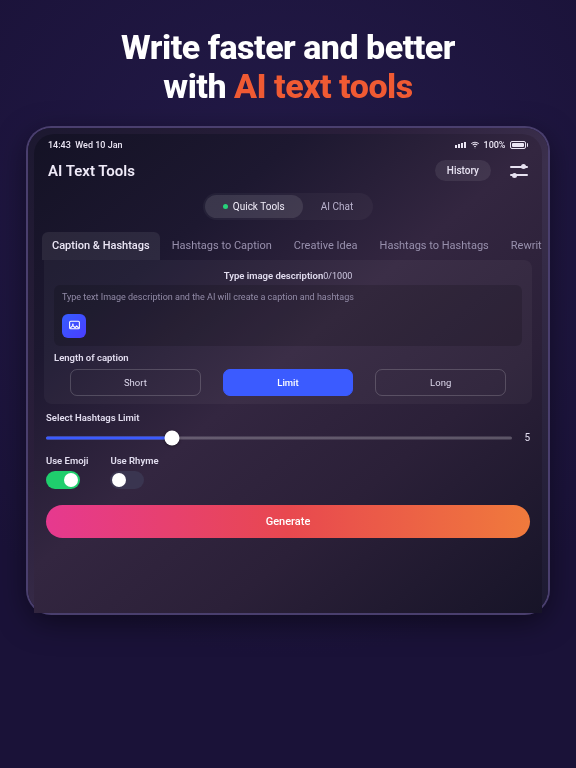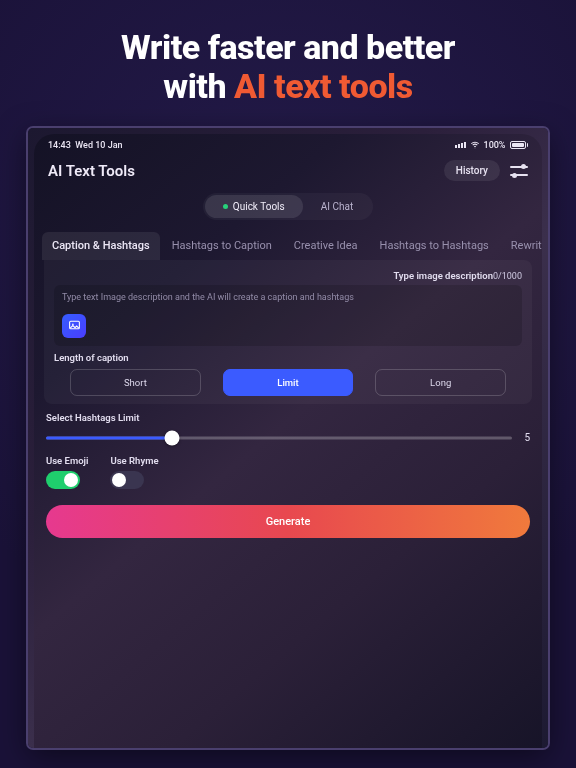--- a/index.html
+++ b/index.html
@@ -1,52 +1,52 @@
 <!DOCTYPE html>
 <html><head>
 <meta charset="utf-8">
 <style>
 *{margin:0;padding:0;box-sizing:border-box;font-family:-apple-system,BlinkMacSystemFont,"Segoe UI",Roboto,Helvetica,Arial,sans-serif;-webkit-font-smoothing:antialiased}
 html,body{width:576px;height:768px;overflow:hidden}
 body{background:#1a1238}
 .promo{position:relative;width:576px;height:768px;background:radial-gradient(circle at 50% 30%,#241b4a 0%,#1a1238 70%);padding:28px 18px 0 18px}
 .headline{color:#fff;font-weight:800;font-size:34px;line-height:1.15;text-align:center;letter-spacing:-0.5px}
 .headline .accent{color:#f05a33}
-.device{position:relative;margin:22px auto 0;width:520px;height:620px;border-radius:5px;background:linear-gradient(135deg,#1c1830 0%,#2b1f3b 35%,#3b2f4c 55%,#1d1a32 100%);box-shadow:0 0 0 2px #4a3f6e,0 8px 30px rgba(0,0,0,.5)}
+.device{position:relative;margin:22px auto 0;width:520px;height:485px;border-radius:23px;background:linear-gradient(135deg,#1c1830 0%,#2b1f3b 35%,#3b2f4c 55%,#1d1a32 100%);box-shadow:0 0 0 2px #4a3f6e,0 8px 30px rgba(0,0,0,.5)}
 .screen{position:absolute;top:6px;left:6px;right:6px;bottom:0;border-radius:20px 20px 0 0;overflow:hidden;background:linear-gradient(140deg,#141225 0%,#1d1830 25%,#332640 48%,#2b2038 70%,#171428 100%)}
 .statusbar{display:flex;justify-content:space-between;align-items:center;padding:6px 14px 2px;color:#eae5f3;font-size:9px;font-weight:500}
 .statusbar .right{display:flex;align-items:center;gap:4px}
 .sig{display:inline-flex;gap:1px;align-items:flex-end}
 .sig i{width:2px;background:#eae5f3;display:block}
 .sig i:nth-child(1){height:3px}.sig i:nth-child(2){height:4px}.sig i:nth-child(3){height:5px}.sig i:nth-child(4){height:6px}
 .wifi{width:10px;height:10px}
 .batt{display:inline-flex;align-items:center}
 .batt .body{width:16px;height:8px;border:1px solid #eae5f3;border-radius:2px;position:relative}
 .batt .body::after{content:"";position:absolute;top:1px;left:1px;right:1px;bottom:1px;background:#eae5f3;border-radius:1px}
 .batt .cap{width:1.5px;height:4px;background:#eae5f3;margin-left:1px;border-radius:0 1px 1px 0}
 .header{display:flex;justify-content:space-between;align-items:center;padding:8px 14px 10px}
 .title{color:#efeaf8;font-size:15px;font-weight:600}
-.header .right{display:flex;align-items:center;gap:10px}
+.header .right{display:flex;align-items:center;gap:19px}
 .history-btn{background:rgba(255,255,255,.08);color:#e7e2f1;font-size:10px;font-weight:500;padding:5px 12px;border-radius:12px}
 .settings-icn{width:18px;height:14px;position:relative}
 .settings-icn::before,.settings-icn::after{content:"";position:absolute;left:0;right:0;height:2px;background:#e7e2f1;border-radius:2px}
 .settings-icn::before{top:2px}
 .settings-icn::after{bottom:2px}
 .settings-icn .dot1,.settings-icn .dot2{position:absolute;width:5px;height:5px;background:#e7e2f1;border-radius:50%}
 .settings-icn .dot1{top:0;right:2px}.settings-icn .dot2{bottom:0;left:2px}
 .modepills{display:flex;justify-content:center;margin:2px 0 12px}
 .modepills .wrap{display:flex;background:rgba(255,255,255,.04);border-radius:16px;padding:2px}
 .modepill{display:flex;align-items:center;gap:5px;padding:6px 18px;border-radius:14px;font-size:10px;color:#b9b2cd;cursor:pointer}
 .modepill.active{background:rgba(255,255,255,.10);color:#f0ecf8}
 .modepill .dot{width:5px;height:5px;border-radius:50%;background:#27d27a}
 .subtabs{display:flex;gap:2px;padding:0 8px;overflow:hidden}
 .subtab{flex:0 0 auto;font-size:11px;color:#9890ad;padding:7px 10px 8px;border-radius:6px 6px 0 0;white-space:nowrap;cursor:pointer}
 .subtab.active{background:rgba(255,255,255,.08);color:#ece7f6;font-weight:500}
 .panel{margin:0 10px;background:rgba(255,255,255,.04);border-radius:0 8px 8px 8px;padding:10px 10px 6px}
-.row-top{display:flex;justify-content:flex-end;align-items:center;margin-bottom:4px}
+.row-top{display:flex;justify-content:center;align-items:center;margin-bottom:4px}
 .label{color:#e2ddef;font-size:9.5px;font-weight:600}
 .counter{color:#cfc9e1;font-size:9px}
 .input-area{position:relative;background:rgba(0,0,0,.15);border-radius:6px;padding:7px 8px 8px;margin-bottom:6px}
 .placeholder{color:#928ba7;font-size:9px;line-height:1.3}
 .img-btn{margin-top:10px;width:24px;height:24px;border-radius:6px;background:linear-gradient(135deg,#355dff,#4a3dff);display:flex;align-items:center;justify-content:center}
 .img-btn svg{width:13px;height:13px}
 .segwrap{display:flex;gap:22px;margin:6px 16px 2px}
 .seg{flex:1;text-align:center;font-size:9.5px;color:#ddd8ec;border:1px solid rgba(255,255,255,.18);border-radius:7px;padding:7px 0;cursor:pointer}
 .seg.active{background:#3b5bff;border-color:#3b5bff;color:#fff;font-weight:500}
 .section{padding:8px 12px 0}

